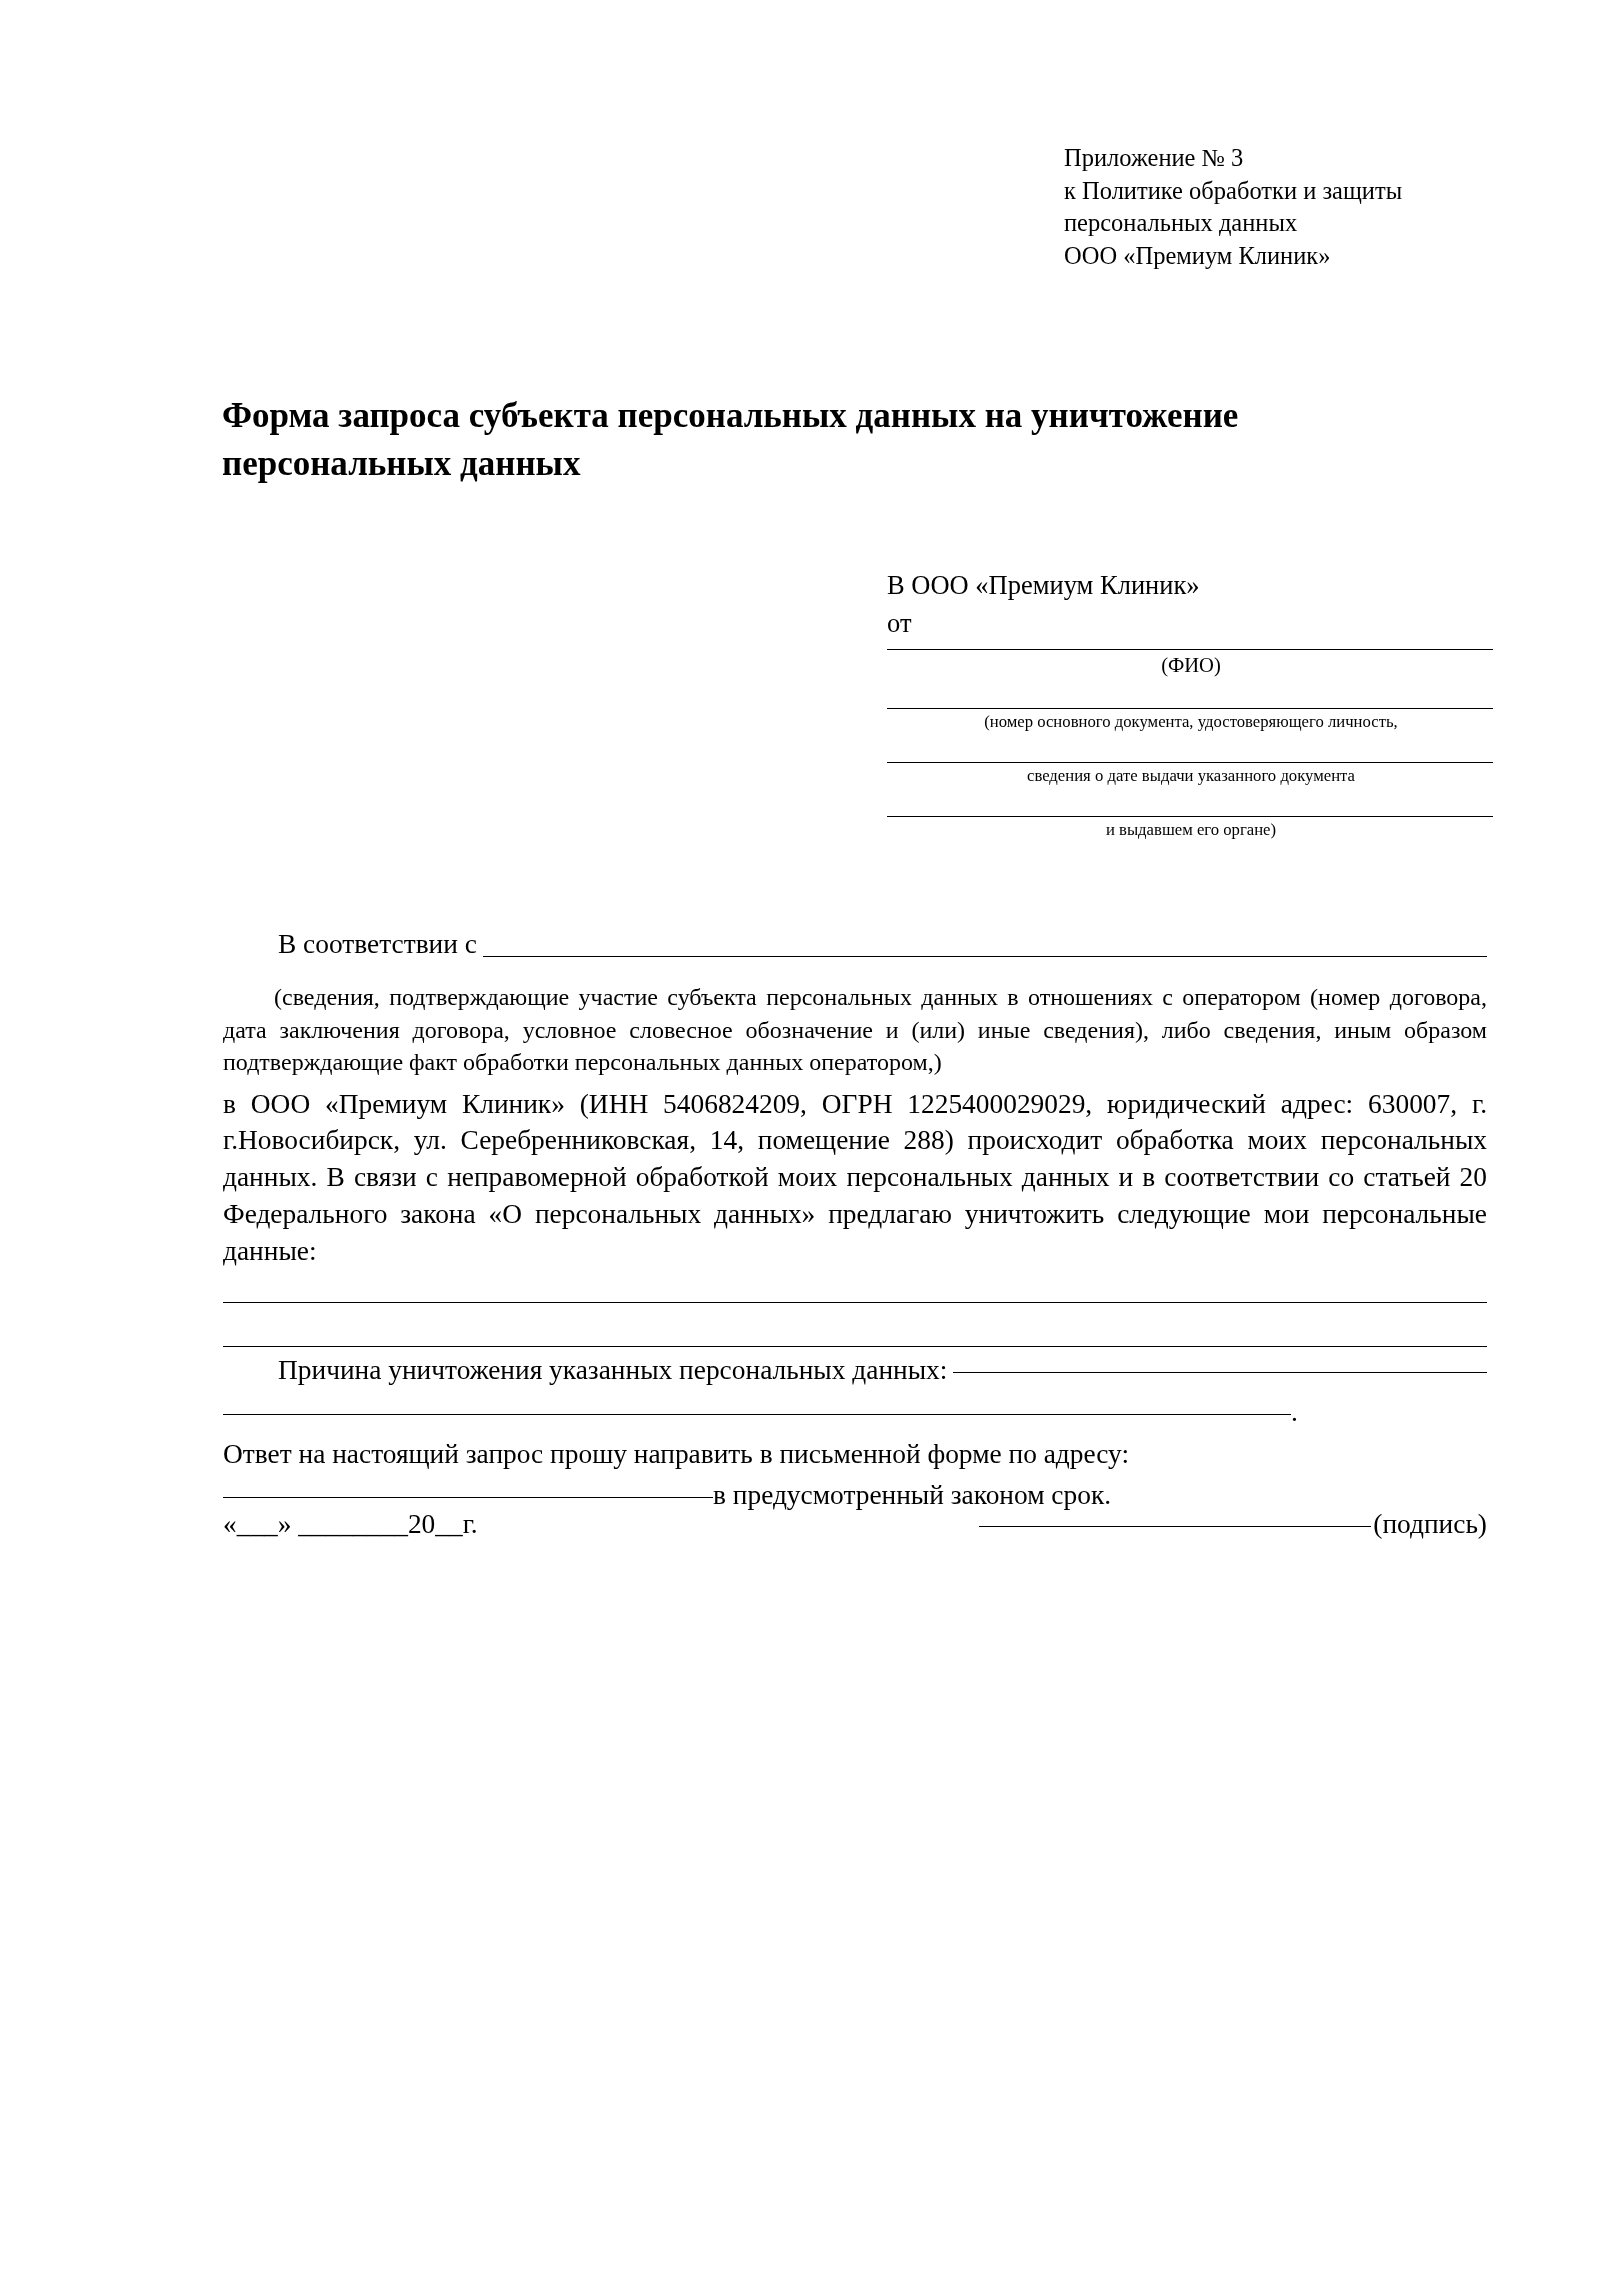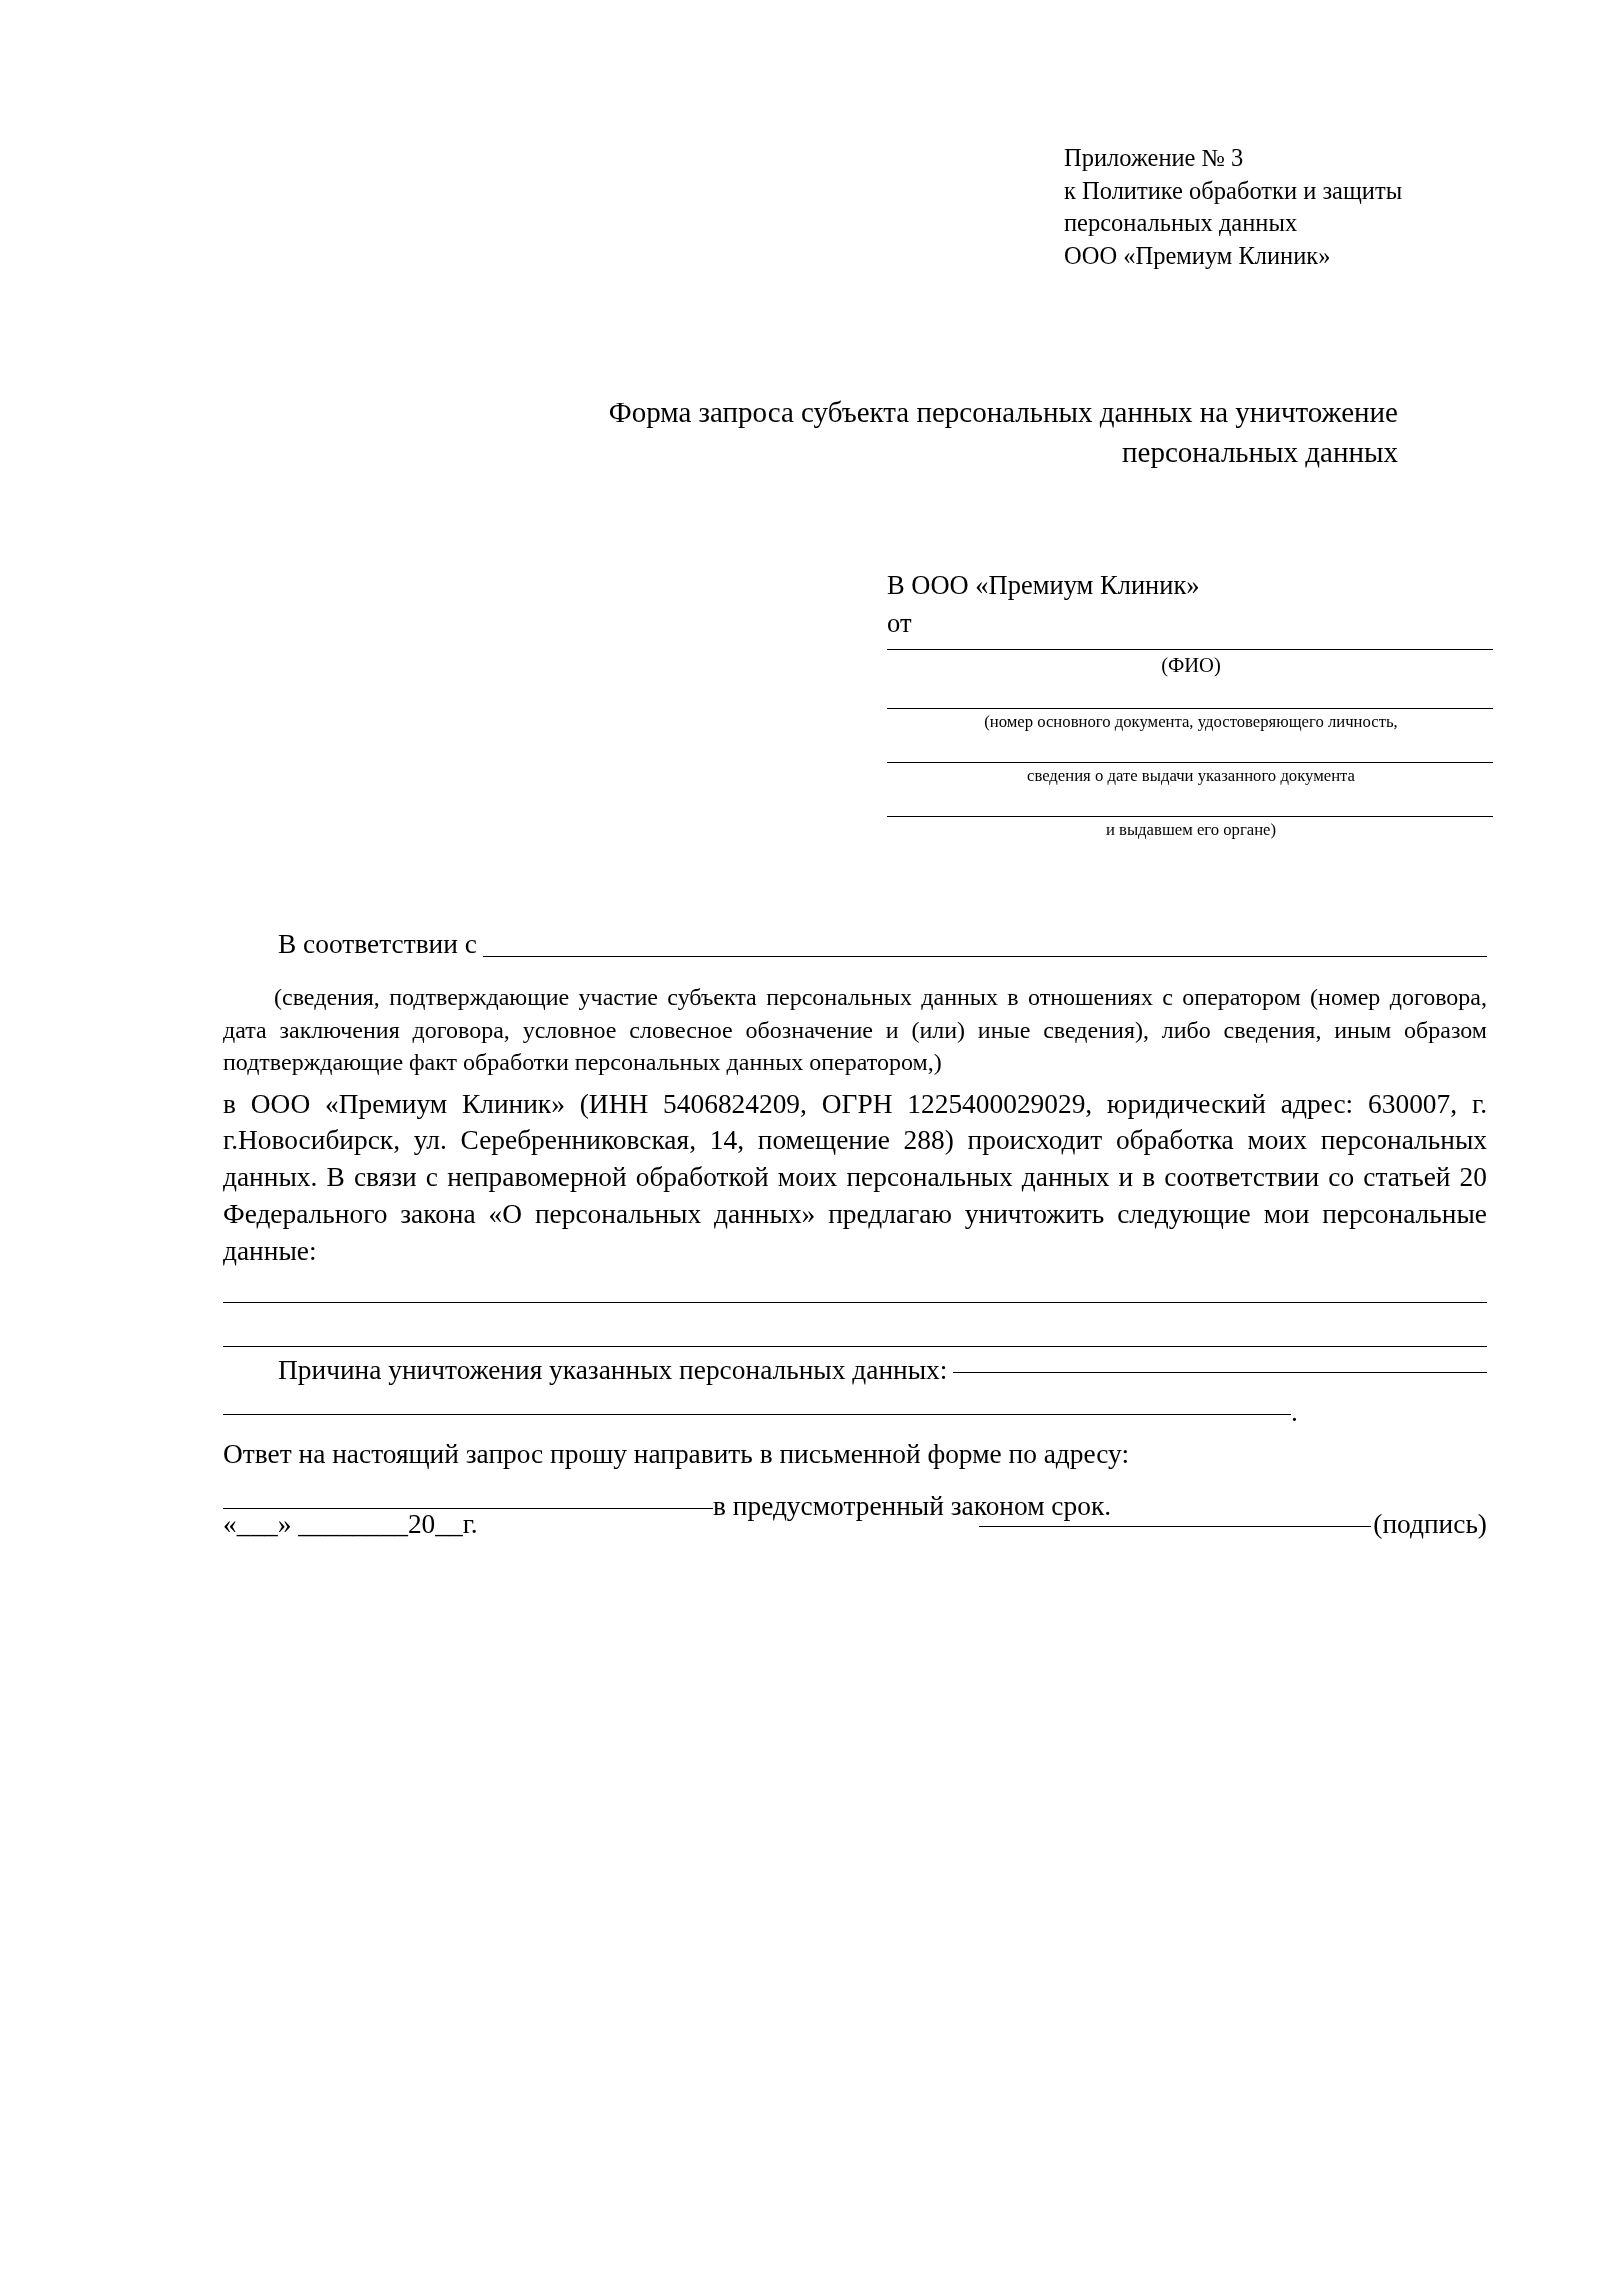--- a/index.html
+++ b/index.html
@@ -35,23 +35,23 @@
   .header-block div {
     white-space: nowrap;
   }
 
   
   .doc-title {
     position: absolute;
     left: 222px;
     top: 392px;
     width: 1176px;
-    text-align: right;
-    font-size: 29px;
-    font-weight: normal;
+    text-align: left;
+    font-size: 35px;
+    font-weight: bold;
     line-height: 1.38;
   }
 
   
   .addressee {
     position: absolute;
     left: 887px;
     top: 568px;
     width: 608px;
     font-size: 26.5px;
@@ -152,21 +152,21 @@
     top: -5.9px;
   }
   .answer-para {
     margin-top: 5.9px;
     text-align: justify;
     font-size: 27.4px;
   }
   .answer-line2 {
     display: flex;
     align-items: baseline;
-    margin-top: 16px;
+    margin-top: 5px;
     white-space: nowrap;
   }
   .answer-line2 .rule-part {
     width: 490px;
     border-bottom: 1.6px solid #000;
     position: relative;
     top: -5.9px;
   }
 
   

